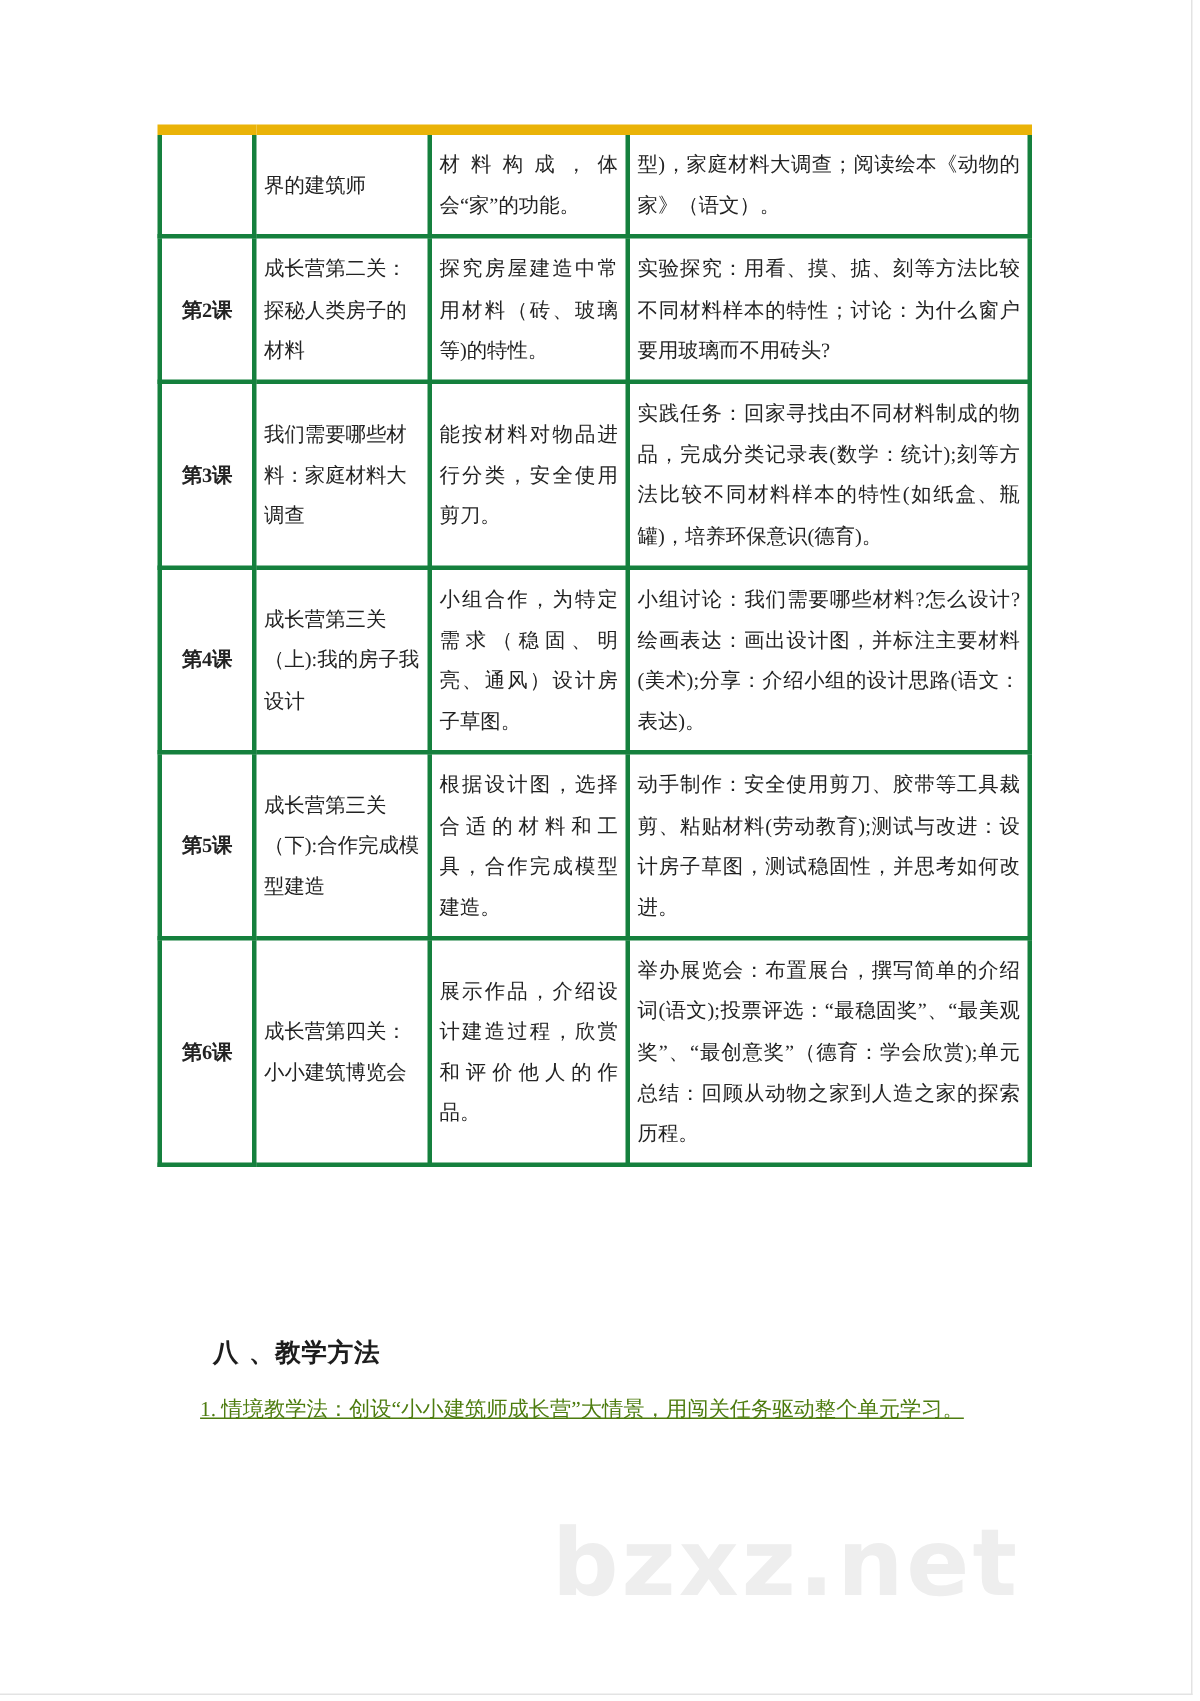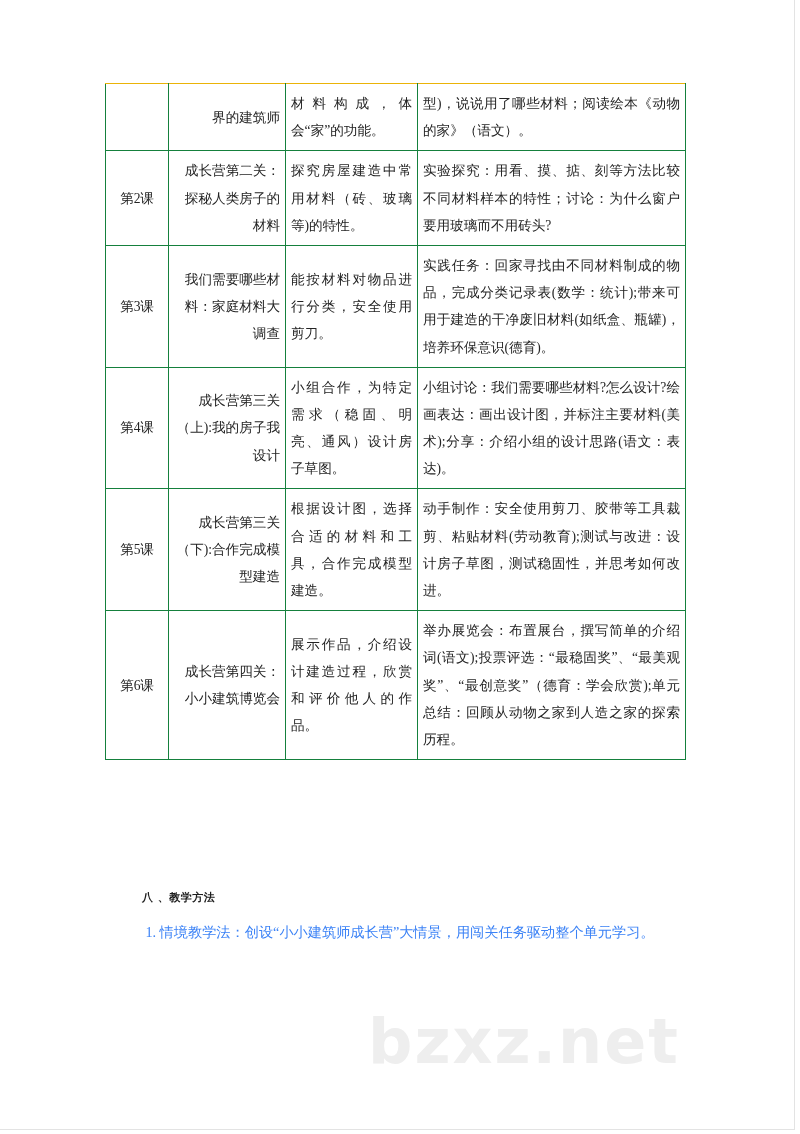--- a/index.html
+++ b/index.html
@@ -46,118 +46,119 @@
   
   .plan-table {
     position: absolute;
     left: 105px;
     top: 83px;
     width: 580px;
     border-collapse: collapse;
     table-layout: fixed;
   }
   .plan-table td {
-    border: 1px solid #15803d;
+    border: 3px solid #15803d;
     vertical-align: middle;
     padding: 6px 5px;
     font-size: 13.6px;
     line-height: 2.0;
     color: #232323;
     font-family: "Liberation Serif", "DejaVu Serif", serif;
   }
   .col-lesson  { width: 63px;  }
   .col-title   { width: 117px; }
   .col-goal    { width: 132px; }
   .col-task    { width: 268px; }
 
   .cell-lesson {
     text-align: center;
-    font-weight: normal;
+    font-weight: bold;
     font-size: 13.4px;
     letter-spacing: -0.2px;
   }
   .cell-title {
-    text-align: right;
+    text-align: left;
     padding-left: 7px;
     padding-right: 7px;
   }
   .cell-goal {
     text-align: justify;
     text-align-last: left;
     padding-left: 7px;
     padding-right: 6px;
   }
   .cell-task {
     text-align: justify;
     text-align-last: left;
     padding-left: 8px;
     padding-right: 7px;
   }
 
   
-  .row-cont td { border-top: 1px solid #eab308; }
+  .row-cont td { border-top: 7px solid #eab308; }
 
   
   .section-block {
     position: absolute;
     left: 105px;
     top: 890px;
     width: 592px;
   }
   .section-heading {
     font-family: "DejaVu Sans", "Liberation Sans", sans-serif;
     font-weight: bold;
-    font-size: 11px;
+    font-size: 17px;
     margin: 0 0 14px 37px;
     letter-spacing: 0.5px;
     color: #1d1d1d;
   }
   .body-para {
-    margin: 12px;
+    margin: 0;
     font-size: 14.2px;
     line-height: 1.95;
     text-indent: 2em;
     text-align: justify;
     text-align-last: left;
-    color: #3b82f6;
+    color: #4d7c0f;
+    text-decoration: underline;
   }
 </style>
 </head>
 <body>
 
 <div class="page-sheet">
 
   <table class="plan-table">
     <colgroup>
       <col class="col-lesson">
       <col class="col-title">
       <col class="col-goal">
       <col class="col-task">
     </colgroup>
     <tbody>
 
       <tr class="row-cont">
         <td class="cell-lesson"></td>
         <td class="cell-title">界的建筑师</td>
         <td class="cell-goal">材料构成，体会“家”的功能。</td>
-        <td class="cell-task">型)，说说用了哪些材料；阅读绘本《动物的家》（语文）。</td>
+        <td class="cell-task">型)，家庭材料大调查；阅读绘本《动物的家》（语文）。</td>
       </tr>
 
       <tr>
         <td class="cell-lesson">第2课</td>
         <td class="cell-title">成长营第二关：探秘人类房子的材料</td>
         <td class="cell-goal">探究房屋建造中常用材料（砖、玻璃等)的特性。</td>
         <td class="cell-task">实验探究：用看、摸、掂、刻等方法比较不同材料样本的特性；讨论：为什么窗户要用玻璃而不用砖头?</td>
       </tr>
 
       <tr>
         <td class="cell-lesson">第3课</td>
         <td class="cell-title">我们需要哪些材料：家庭材料大调查</td>
         <td class="cell-goal">能按材料对物品进行分类，安全使用剪刀。</td>
-        <td class="cell-task">实践任务：回家寻找由不同材料制成的物品，完成分类记录表(数学：统计);带来可用于建造的干净废旧材料(如纸盒、瓶罐)，培养环保意识(德育)。</td>
+        <td class="cell-task">实践任务：回家寻找由不同材料制成的物品，完成分类记录表(数学：统计);刻等方法比较不同材料样本的特性(如纸盒、瓶罐)，培养环保意识(德育)。</td>
       </tr>
 
       <tr>
         <td class="cell-lesson">第4课</td>
         <td class="cell-title">成长营第三关（上):我的房子我设计</td>
         <td class="cell-goal">小组合作，为特定需求（稳固、明亮、通风）设计房子草图。</td>
         <td class="cell-task">小组讨论：我们需要哪些材料?怎么设计?绘画表达：画出设计图，并标注主要材料(美术);分享：介绍小组的设计思路(语文：表达)。</td>
       </tr>
 
       <tr>

